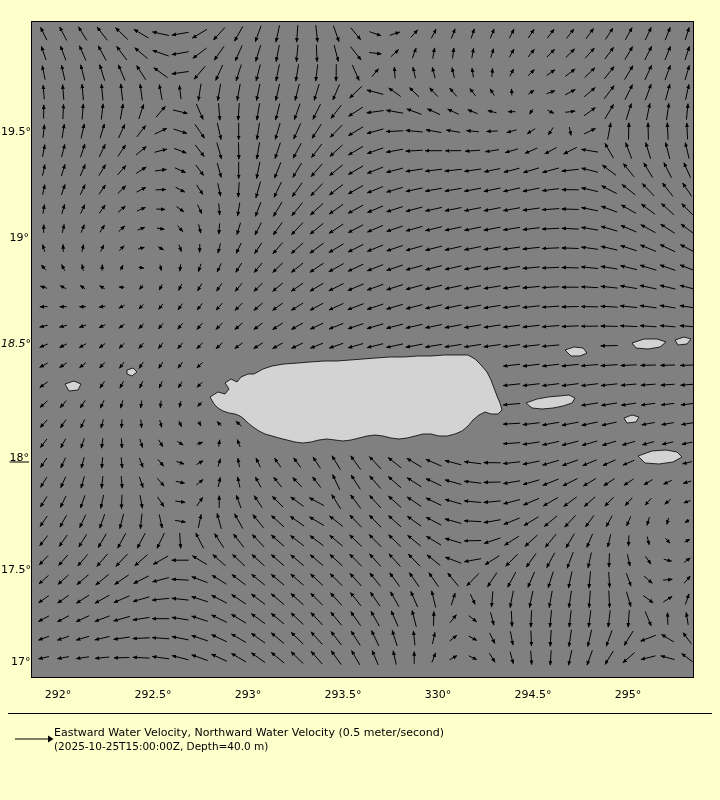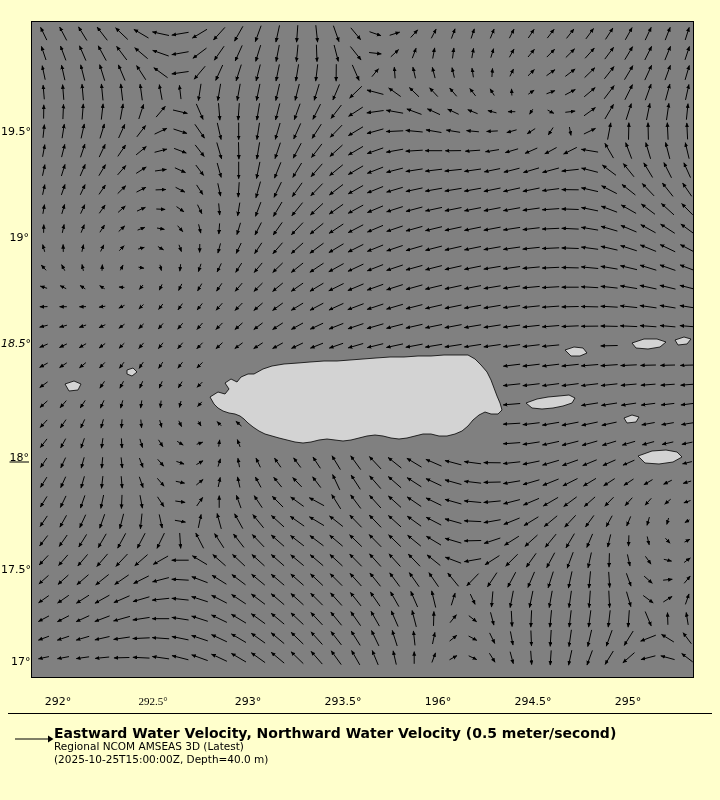--- a/index.html
+++ b/index.html
@@ -72,21 +72,21 @@
   }
   #xlabels {
     position: absolute;
     left: 31px;
     top: 680px;
     width: 663px;
     height: 20px;
   }
   .xtick {
     position: absolute;
-    top: 15px;
+    top: 8px;
     font-size: 11px;
     color: #000;
     transform: translateX(-50%);
     white-space: nowrap;
   }
 
   
   #caption {
     position: absolute;
     left: 0px;
@@ -110,22 +110,22 @@
     height: 12px;
   }
   #caption-text {
     position: absolute;
     left: 54px;
     top: 13px;
     width: 650px;
     color: #000;
   }
   .cap-title {
-    font-size: 14px;
-    font-weight: bold;
+    font-size: 11px;
+    font-weight: normal;
     line-height: 14px;
     white-space: nowrap;
   }
   .cap-line {
     font-size: 10.5px;
     line-height: 12.5px;
     white-space: nowrap;
   }
 </style>
 </head>
@@ -1218,34 +1218,33 @@
       <path fill="#d3d3d3" stroke="#000" stroke-width="0.8" d="M643,318 L652,315 L659,317 L655,322 L646,323 Z"></path>
 
       <path fill="#d3d3d3" stroke="#000" stroke-width="0.8" d="M606,434 L620,429 L634,428 L645,430 L650,435 L641,440 L627,442 L613,441 Z"></path>
 
       <path fill="#d3d3d3" stroke="#000" stroke-width="0.8" d="M592,396 L600,393 L607,395 L604,400 L595,401 Z"></path>
     </svg>
   </div>
 
   <div id="xlabels">
     <div class="xtick" style="left: 27px;">292°</div>
-    <div class="xtick" style="left: 122px; font-family: Liberation Serif, serif;">292.5°</div>
+    <div class="xtick" style="left: 122px;">292.5°</div>
     <div class="xtick" style="left: 217px;">293°</div>
     <div class="xtick" style="left: 312px;">293.5°</div>
-    <div class="xtick" style="left: 407px;">196°</div>
+    <div class="xtick" style="left: 407px;">330°</div>
     <div class="xtick" style="left: 502px;">294.5°</div>
     <div class="xtick" style="left: 597px;">295°</div>
   </div>
 
   <div id="caption">
     <div id="legend-rule"></div>
     <svg id="legend-arrow" viewBox="0 0 40 12">
       <line x1="1" y1="6" x2="34" y2="6" stroke="#000" stroke-width="1.2"></line>
       <path d="M34,2.4 L39.5,6 L34,9.6 z" fill="#000"></path>
     </svg>
     <div id="caption-text">
       <div class="cap-title">Eastward Water Velocity, Northward Water Velocity (0.5 meter/second)</div>
-      <div class="cap-line">Regional NCOM AMSEAS 3D (Latest)</div>
       <div class="cap-line">(2025-10-25T15:00:00Z, Depth=40.0 m)</div>
     </div>
   </div>
 
 </div>
 
 </body></html>

